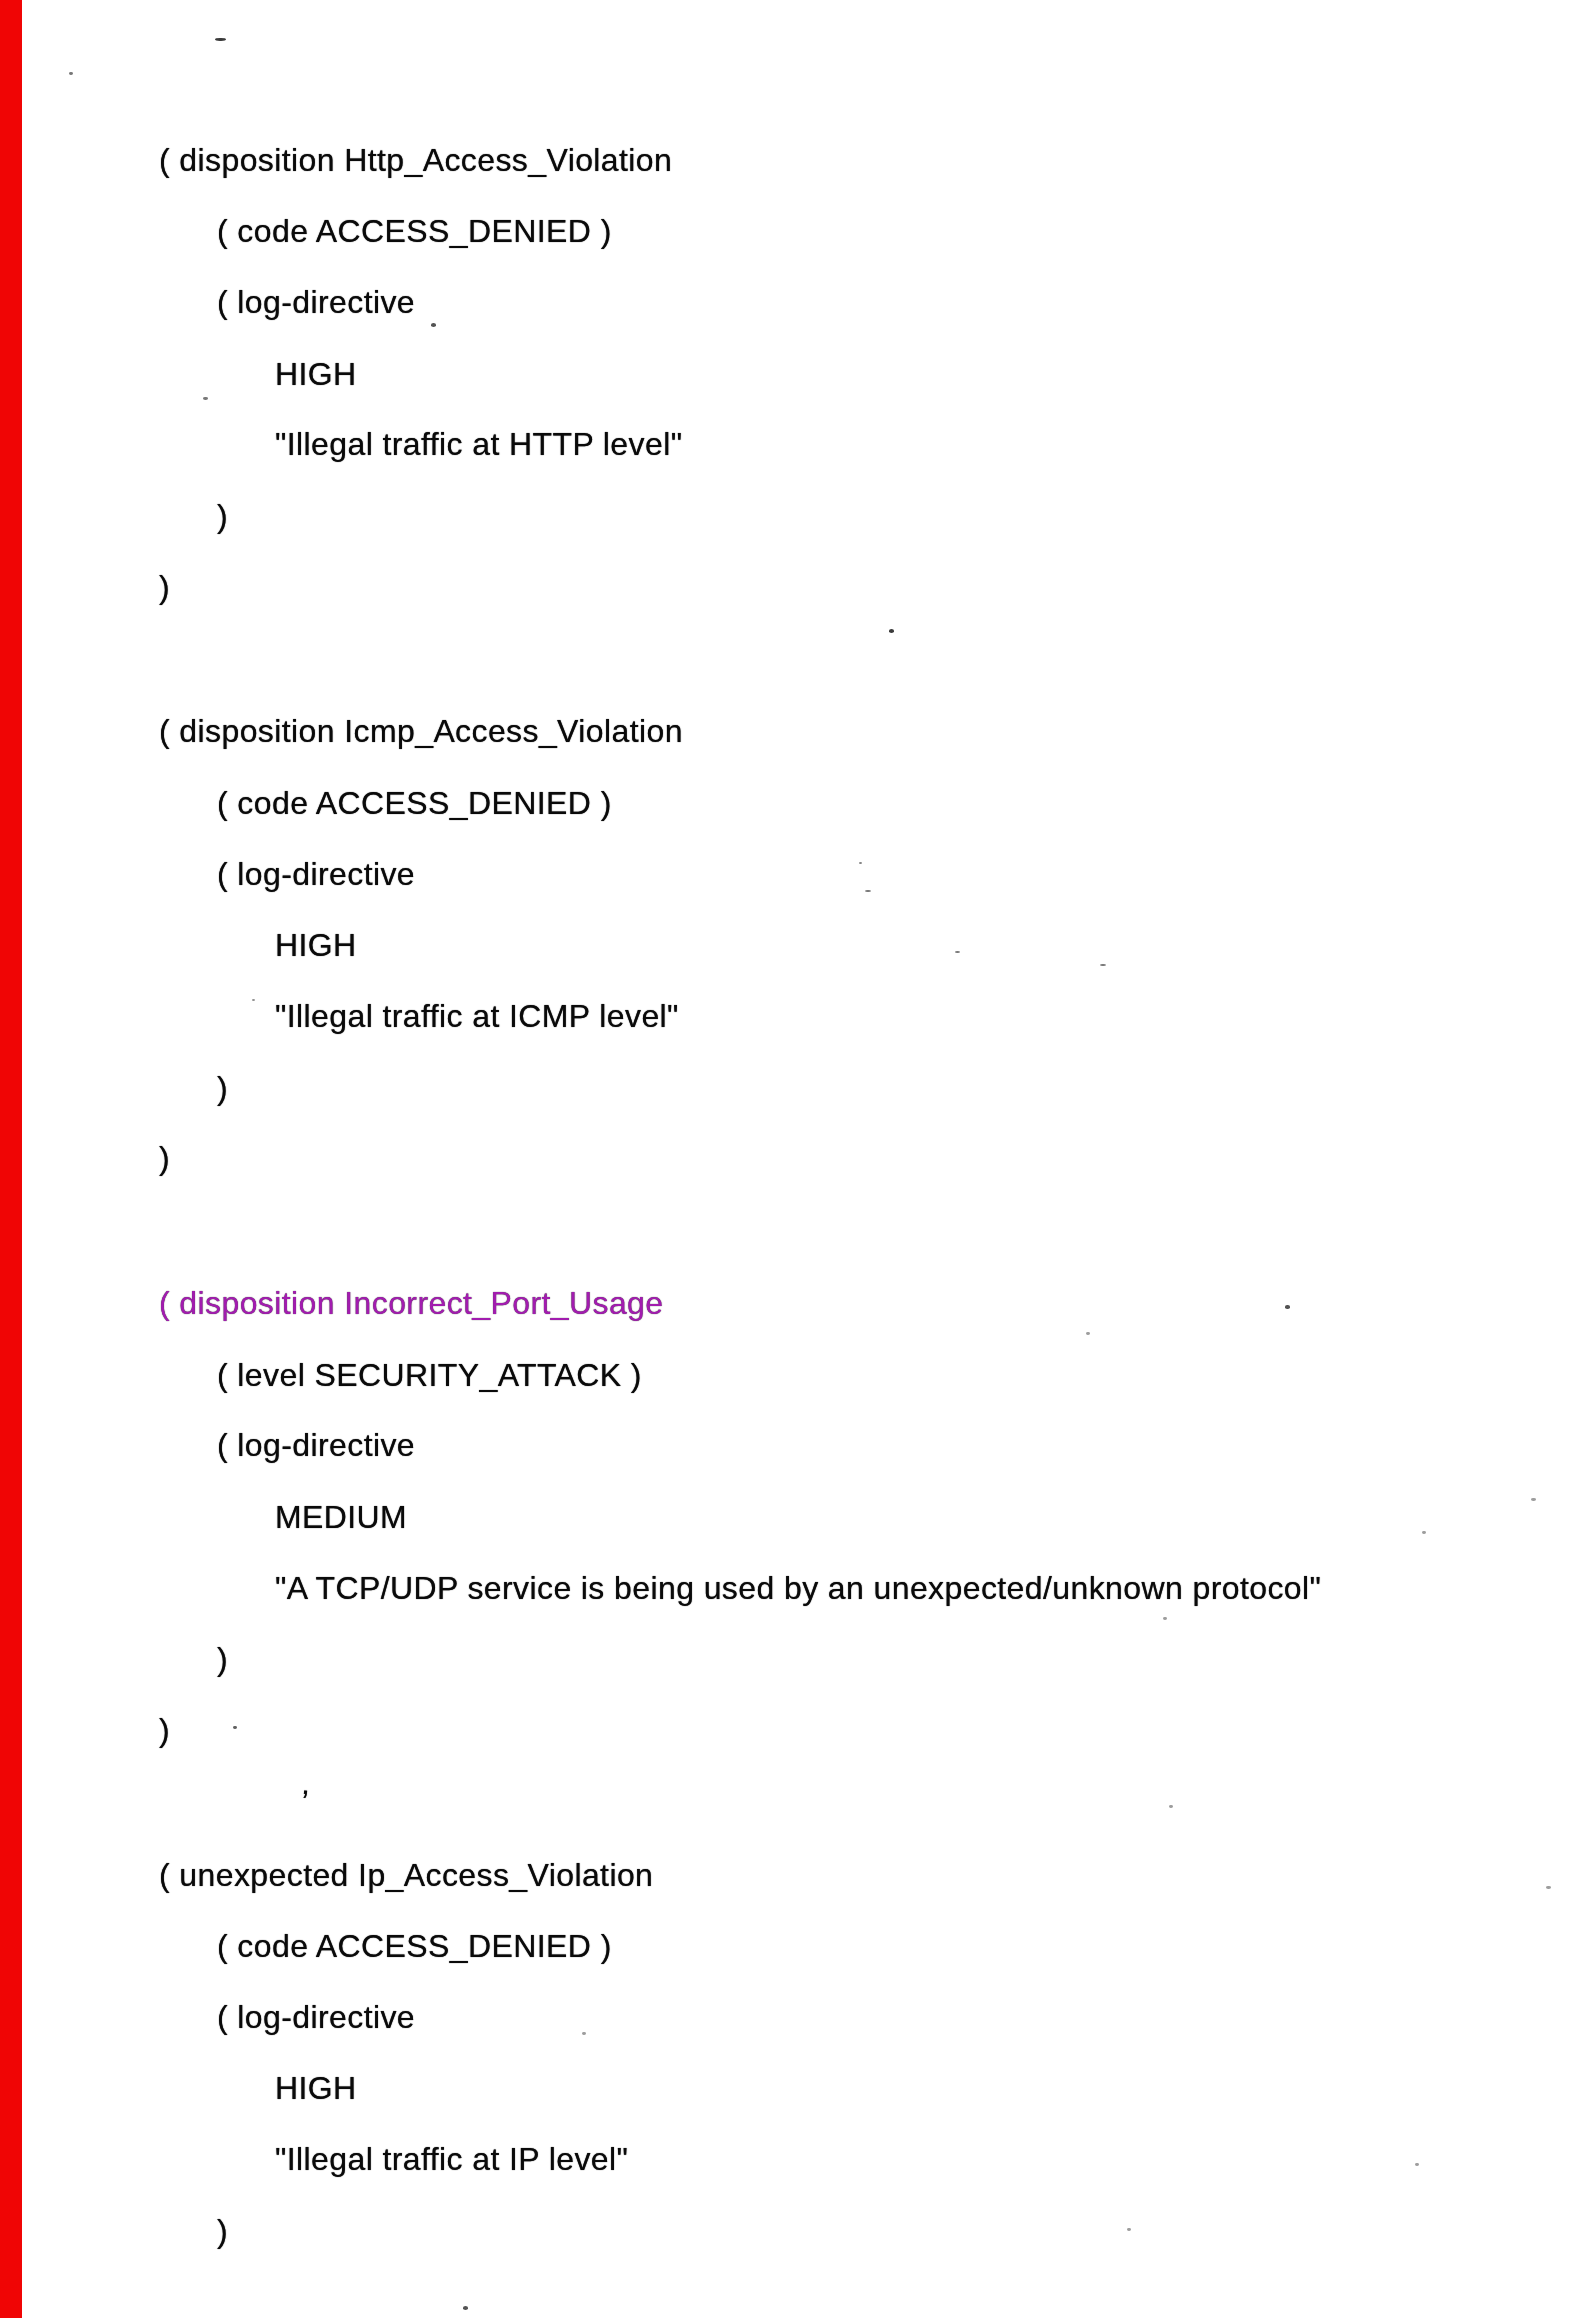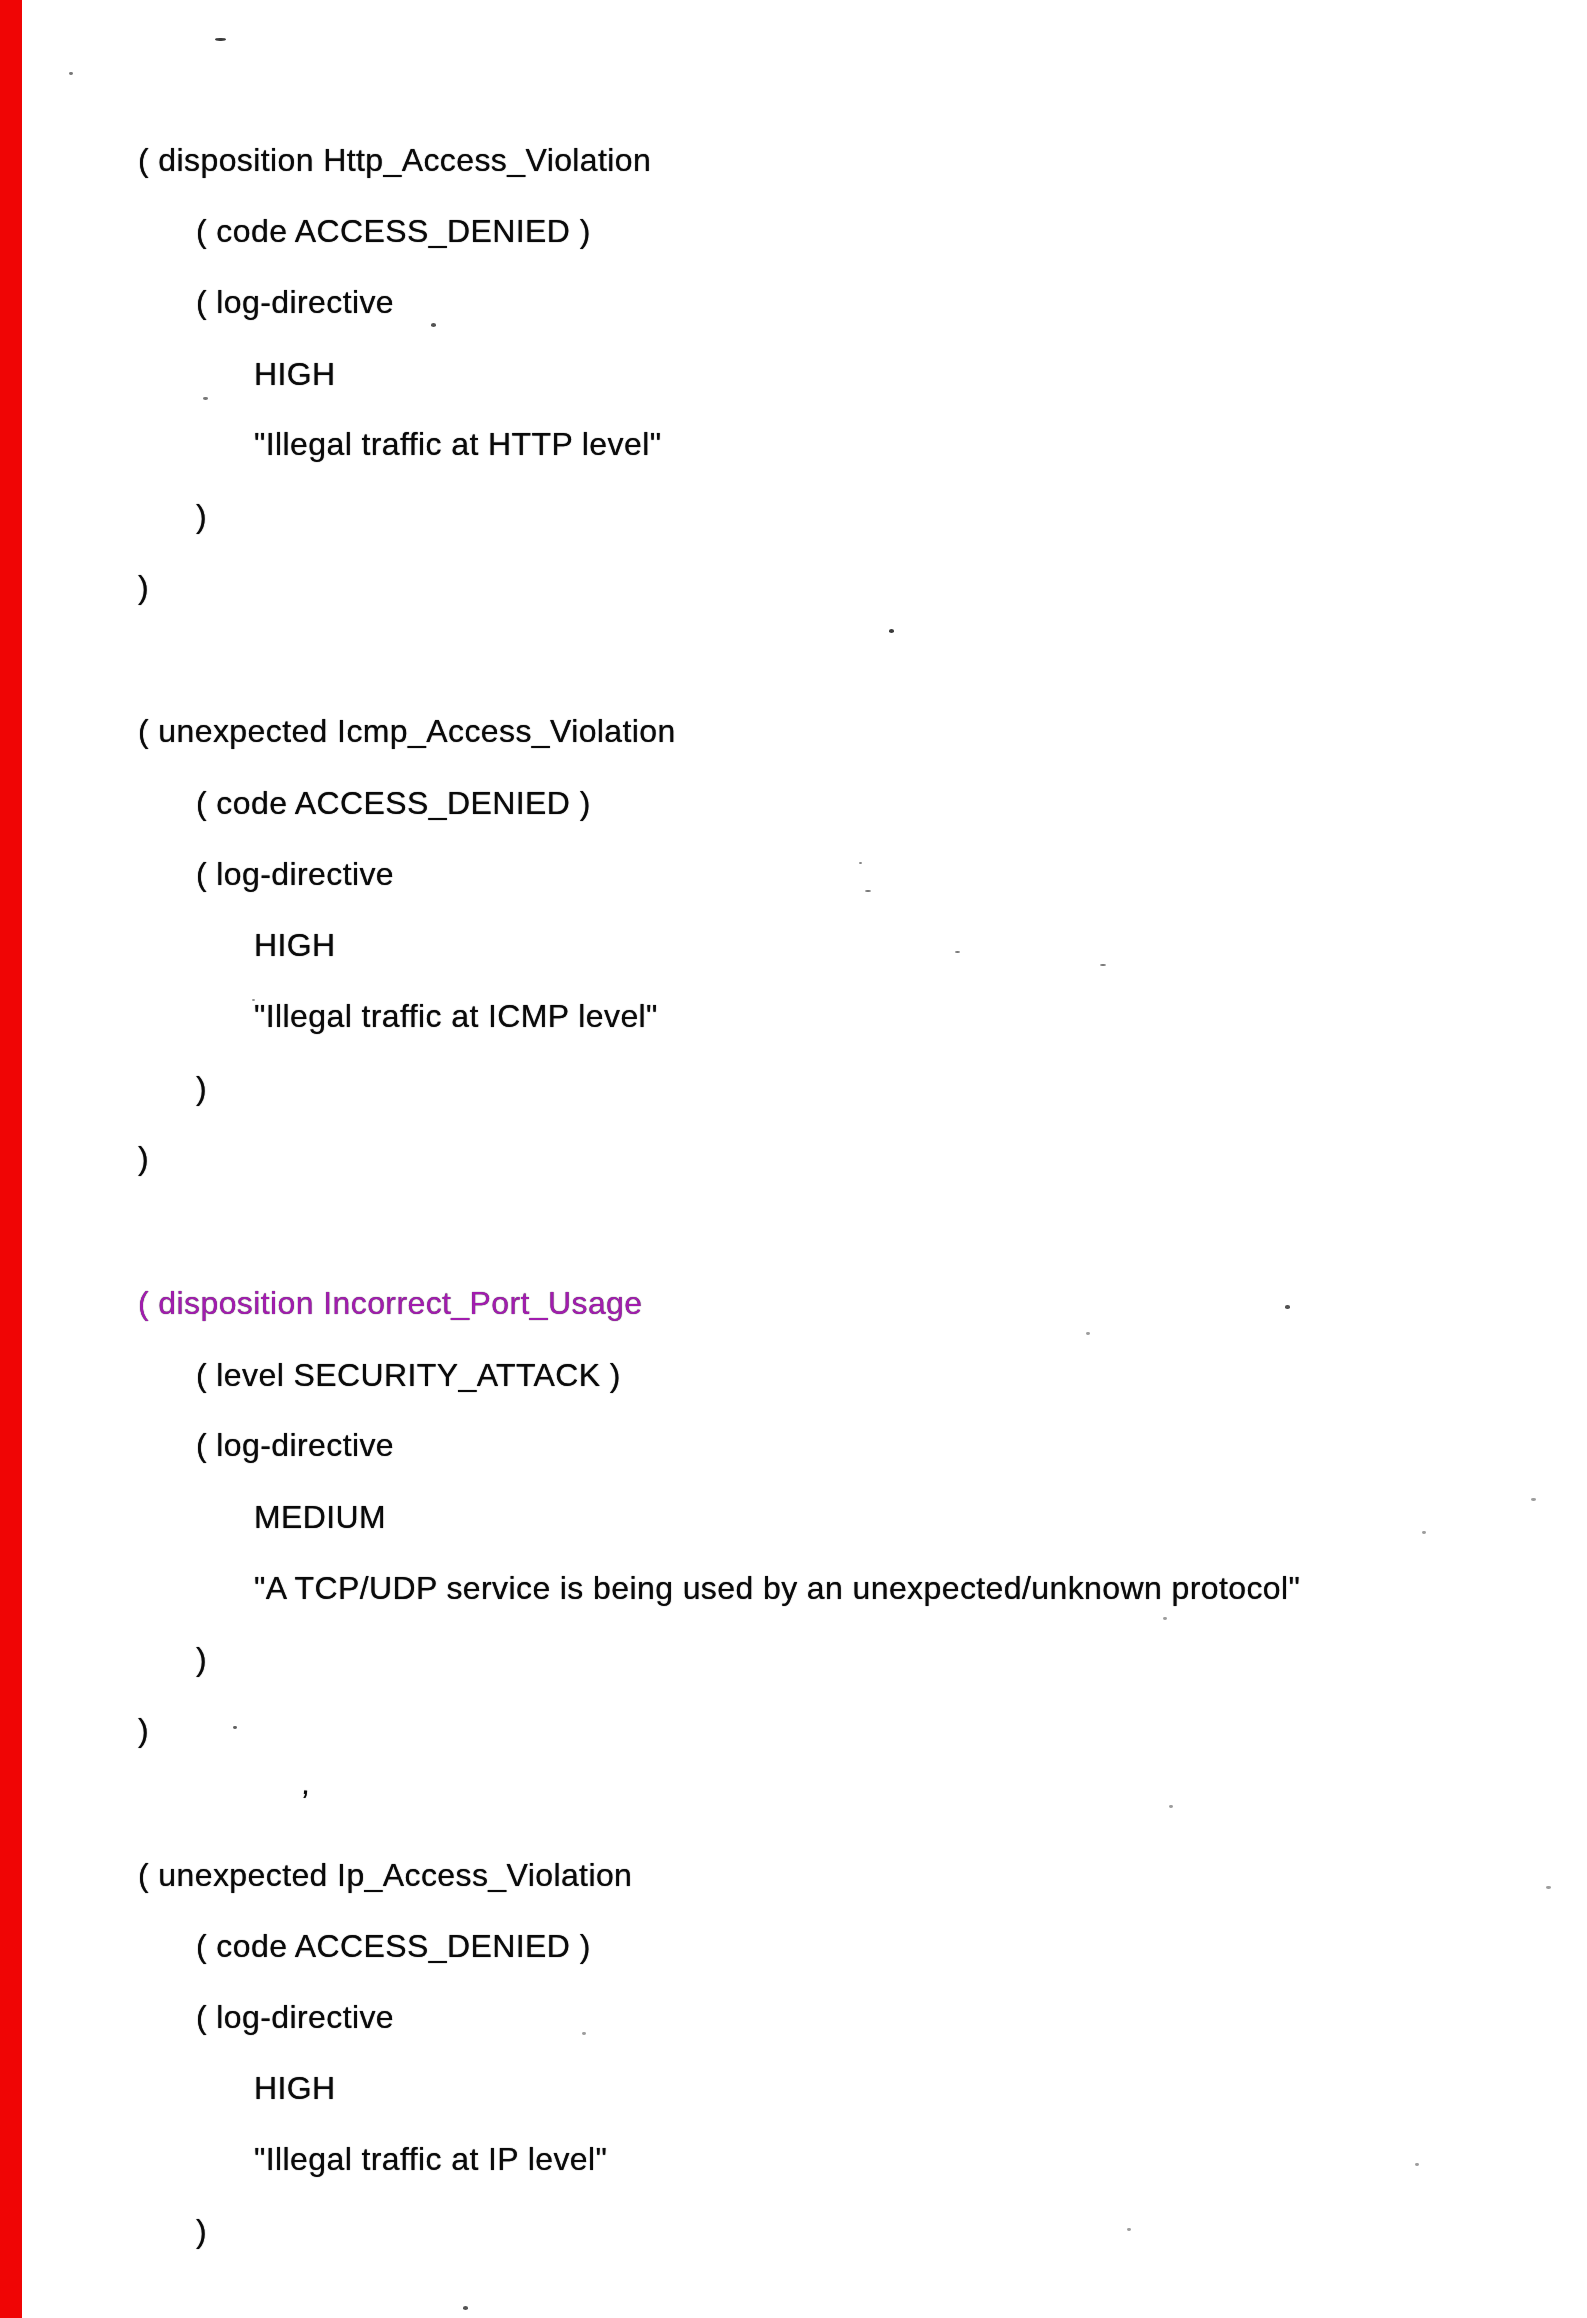--- a/index.html
+++ b/index.html
@@ -25,20 +25,21 @@
     width: 21.5px;
     height: 2319px;
   }
   .code-line {
     position: absolute;
     font-size: 32px;
     line-height: 32px;
     white-space: pre;
     letter-spacing: 0.4px;
     text-shadow: 0 0 1px rgba(0,0,0,0.85);
+    margin-left: 21px;
   }
   .speck {
     position: absolute;
     border-radius: 45%;
   }
   .comma-mark {
     position: absolute;
     font-size: 31px;
     line-height: 31px;
     transform: rotate(6deg);
@@ -51,21 +52,21 @@
 <div class="page" style="background: rgb(255, 255, 255);">
   <div class="red-bar" style="background: rgb(240, 5, 5);"></div>
   <div id="listing">
       <div class="code-line" style="left: 138px; top: 144px; color: rgb(10, 10, 10);">( disposition Http_Access_Violation</div>
       <div class="code-line" style="left: 196px; top: 215px; color: rgb(10, 10, 10);">( code ACCESS_DENIED )</div>
       <div class="code-line" style="left: 196px; top: 286px; color: rgb(10, 10, 10);">( log-directive</div>
       <div class="code-line" style="left: 254px; top: 358px; color: rgb(10, 10, 10);">HIGH</div>
       <div class="code-line" style="left: 254px; top: 428px; color: rgb(10, 10, 10);">"Illegal traffic at HTTP level"</div>
       <div class="code-line" style="left: 196px; top: 500px; color: rgb(10, 10, 10);">)</div>
       <div class="code-line" style="left: 138px; top: 571px; color: rgb(10, 10, 10);">)</div>
-      <div class="code-line" style="left: 138px; top: 715px; color: rgb(10, 10, 10);">( unexpected Icmp_Access_Violation</div>
+      <div class="code-line" style="left: 138px; top: 715px; color: rgb(10, 10, 10);">( disposition Icmp_Access_Violation</div>
       <div class="code-line" style="left: 196px; top: 787px; color: rgb(10, 10, 10);">( code ACCESS_DENIED )</div>
       <div class="code-line" style="left: 196px; top: 858px; color: rgb(10, 10, 10);">( log-directive</div>
       <div class="code-line" style="left: 254px; top: 929px; color: rgb(10, 10, 10);">HIGH</div>
       <div class="code-line" style="left: 254px; top: 1000px; color: rgb(10, 10, 10);">"Illegal traffic at ICMP level"</div>
       <div class="code-line" style="left: 196px; top: 1072px; color: rgb(10, 10, 10);">)</div>
       <div class="code-line" style="left: 138px; top: 1142px; color: rgb(10, 10, 10);">)</div>
       <div class="code-line" style="left: 138px; top: 1287px; color: #a21caf;">( disposition Incorrect_Port_Usage</div>
       <div class="code-line" style="left: 196px; top: 1359px; color: rgb(10, 10, 10);">( level SECURITY_ATTACK )</div>
       <div class="code-line" style="left: 196px; top: 1429px; color: rgb(10, 10, 10);">( log-directive</div>
       <div class="code-line" style="left: 254px; top: 1501px; color: rgb(10, 10, 10);">MEDIUM</div>

